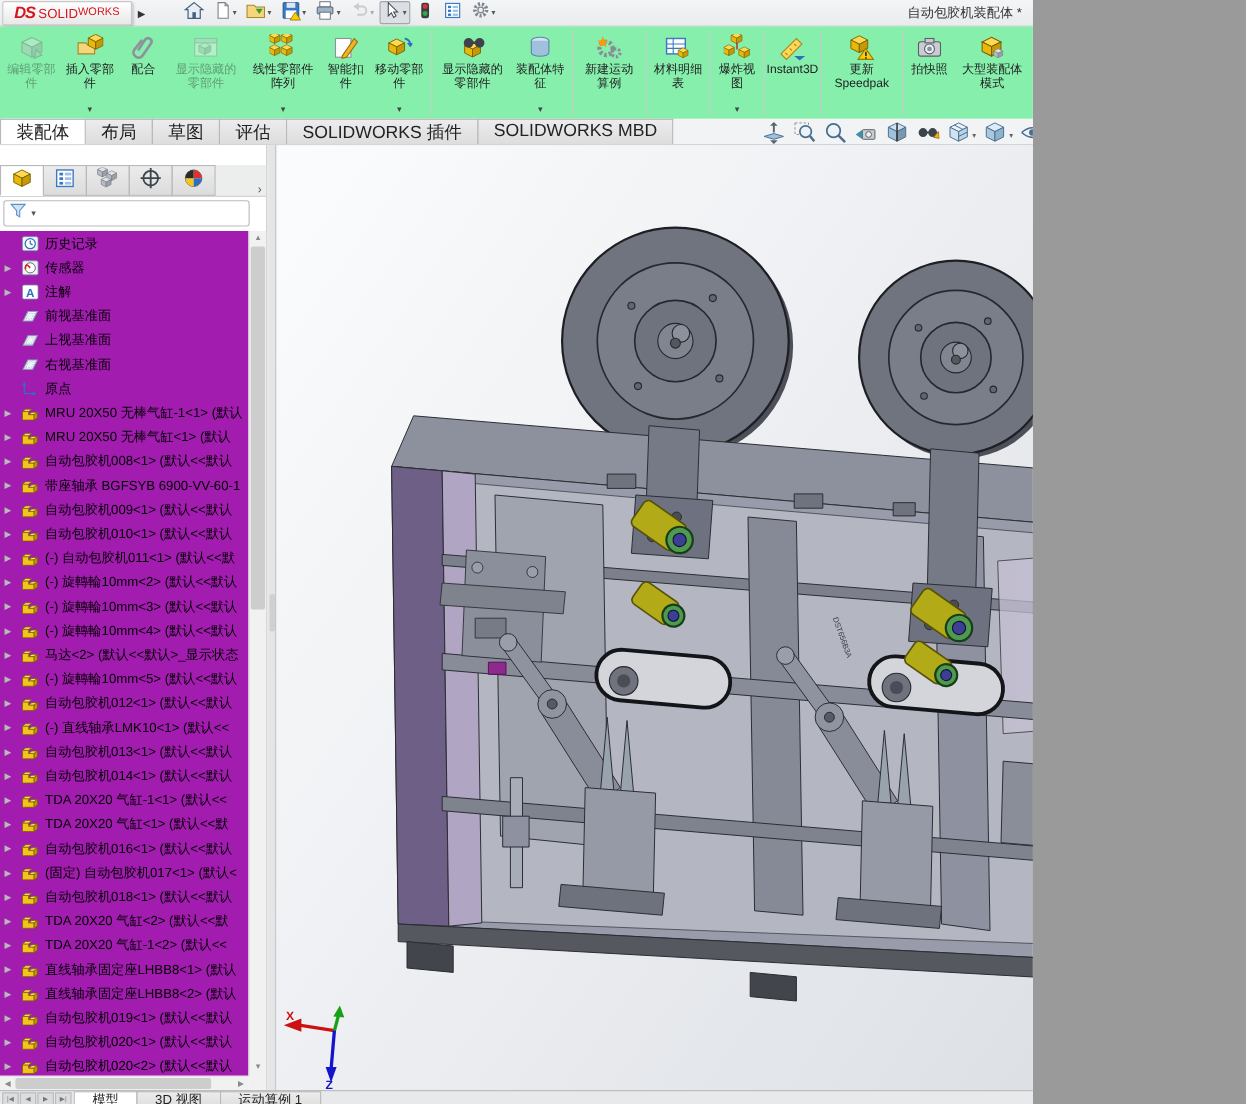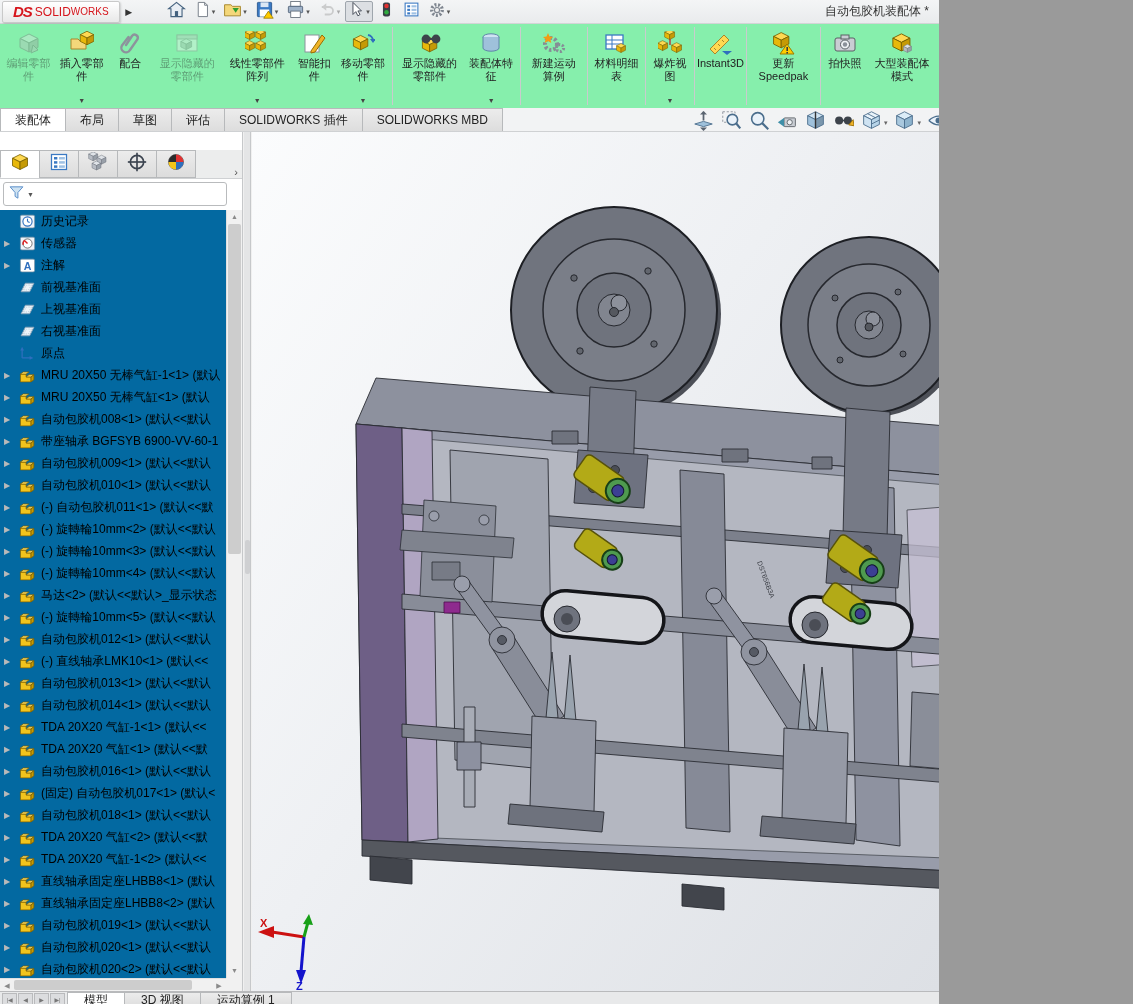--- a/index.html
+++ b/index.html
@@ -25,35 +25,35 @@
   .rbtn{min-width:44px;max-width:70px;height:80px;display:flex;flex-direction:column;align-items:center;padding:2px 3px 0 3px;border:1px solid transparent;border-radius:2px;}
   .rbtn.disabled{opacity:.4;filter:grayscale(1);}
   .ric{height:28px;display:flex;align-items:center;justify-content:center;}
   .rlb{font-size:11px;line-height:13px;text-align:center;color:#222;white-space:normal;}
   .rdd{font-size:7px;color:#444;height:9px;line-height:9px;margin-top:auto;}
   .rib-sep{width:1px;height:78px;background:#c9cbcd;margin:1px 2px 0 2px;flex:none;}
 
   
   .tabstrip{position:absolute;left:0;top:108px;width:100%;height:24px;background:#f2f3f4;border-bottom:1px solid #cfd1d3;}
   .dtabs{position:absolute;left:0;bottom:0;display:flex;height:23px;}
-  .dtab{padding:0 14px;display:flex;align-items:center;font-size:12px;color:#222;background:linear-gradient(#ececec,#dddddd);border:1px solid #b7b9bb;border-bottom:none;margin-right:-1px;}
+  .dtab{padding:0 14px;display:flex;align-items:center;font-size:16px;color:#222;background:linear-gradient(#ececec,#dddddd);border:1px solid #b7b9bb;border-bottom:none;margin-right:-1px;}
   .dtab.active{background:#fff;position:relative;z-index:2;}
   .headsup{position:absolute;right:-10px;top:2px;display:flex;align-items:center;gap:7px;}
   .hbtn{display:flex;align-items:center;}
   .hbtn .car{font-size:7px;color:#666;margin-left:2px;}
 
   
   .fmpanel{position:absolute;left:0;top:132px;width:243px;bottom:13px;background:#ffffff;border-right:1px solid #c6c8ca;}
   .fmtabs{position:absolute;left:0;top:18px;width:100%;height:29px;background:#eceded;border-bottom:1px solid #cfd1d3;display:flex;align-items:flex-end;}
   .fmtab{width:40px;height:28px;display:flex;align-items:center;justify-content:center;background:linear-gradient(#ececec,#dcdcdc);border:1px solid #b7b9bb;margin-right:-1px;}
   .fmtab.active{background:#fff;border-bottom-color:#fff;}
   .fmtab-more{margin-left:auto;margin-right:4px;font-size:11px;color:#555;}
   .filterbar{position:absolute;left:3px;top:50px;width:224px;height:24px;border:1px solid #b9bbbd;border-radius:3px;background:#fff;display:flex;align-items:center;padding-left:4px;}
   .filterbar .car{font-size:7px;color:#555;margin-left:2px;}
-  .fmtree{position:absolute;left:0;top:78px;right:16px;bottom:13px;overflow:hidden;background:#0369a1;}
+  .fmtree{position:absolute;left:0;top:78px;right:16px;bottom:13px;overflow:hidden;background:#a21caf;}
   .trow{height:22px;display:flex;align-items:center;padding-left:4px;white-space:nowrap;}
   .trow .arr{width:15px;font-size:8px;color:#b9b9b9;text-align:left;flex:none;}
   .trow .ticon{width:19px;flex:none;display:flex;align-items:center;}
   .trow .tlb{font-size:12px;color:#000;margin-left:3px;overflow:hidden;}
   .vscroll{position:absolute;right:0;top:78px;bottom:13px;width:16px;background:#f1f1f1;border-left:1px solid #e0e0e0;}
   .vscroll .sarr{position:absolute;left:0;width:100%;height:14px;color:#8a8a8a;font-size:7px;text-align:center;line-height:14px;}
   .vthumb{position:absolute;left:1px;width:13px;background:#cdcdcd;border-radius:2px;}
   .hscroll{position:absolute;left:0;bottom:0;right:16px;height:13px;background:#f1f1f1;border-top:1px solid #e0e0e0;}
   .hscroll .sarr{position:absolute;top:0;width:14px;height:100%;color:#8a8a8a;font-size:7px;text-align:center;line-height:13px;}
   .hthumb{position:absolute;top:1px;height:10px;background:#cdcdcd;border-radius:2px;}

